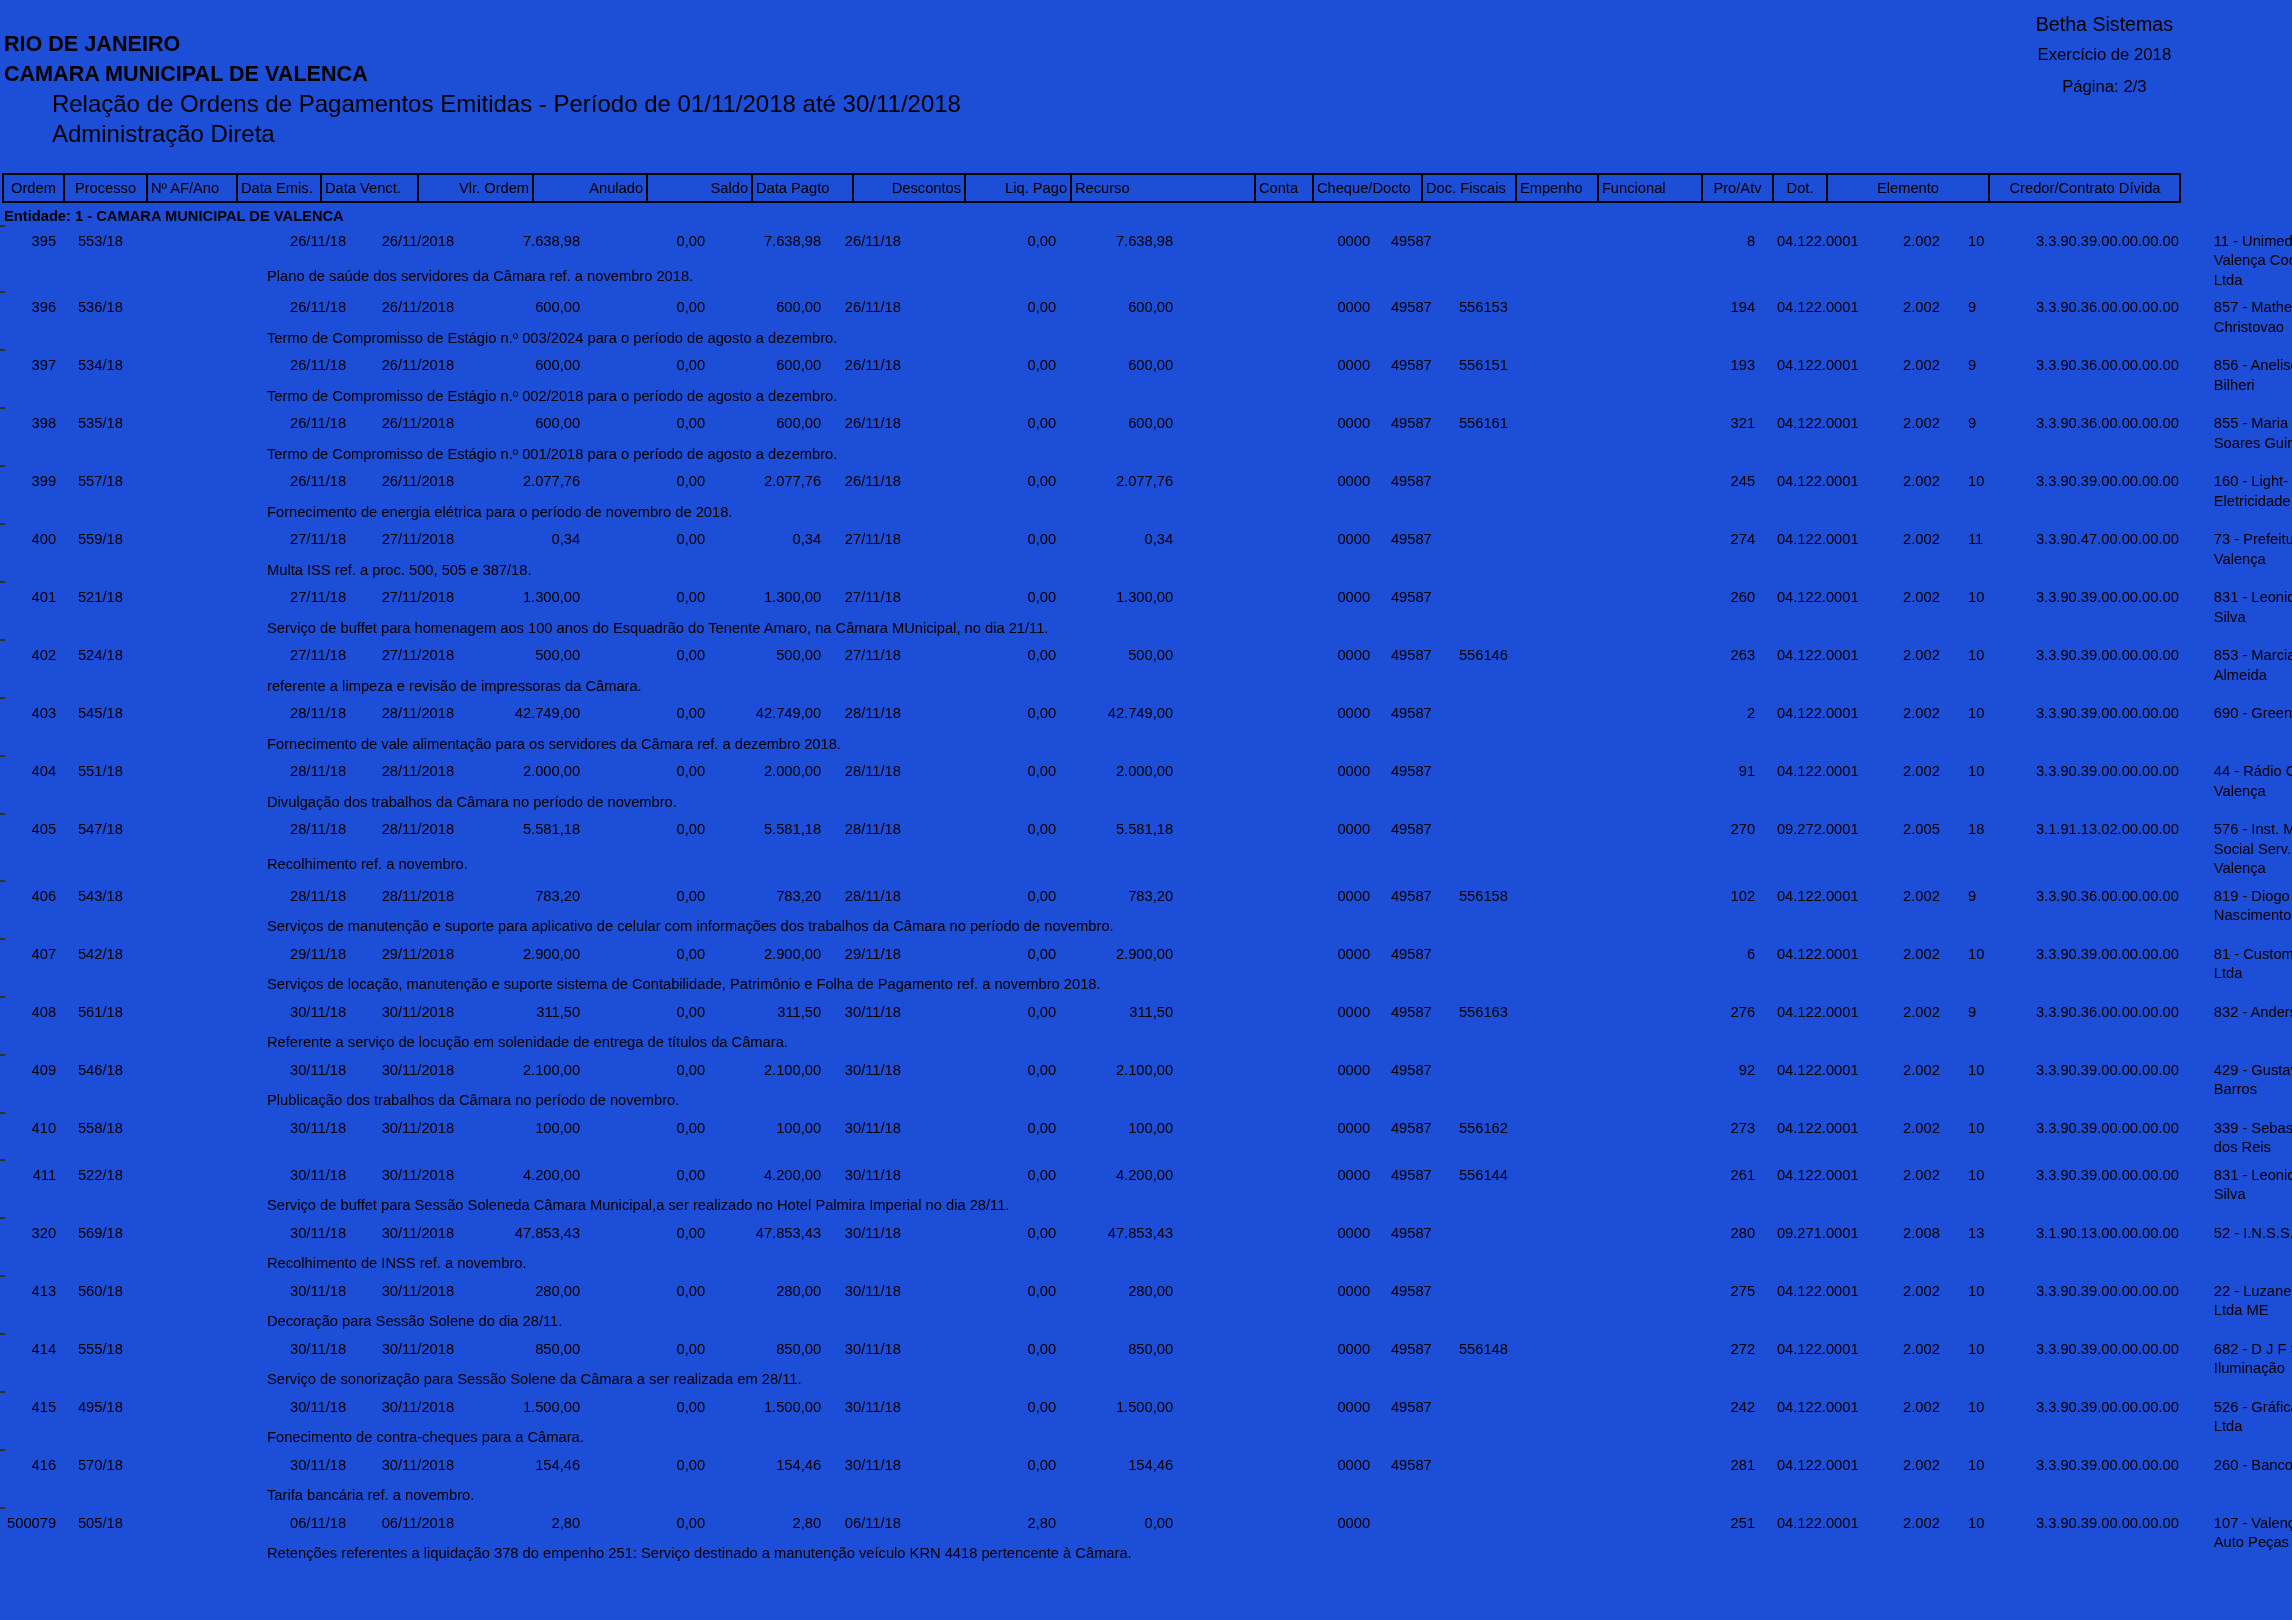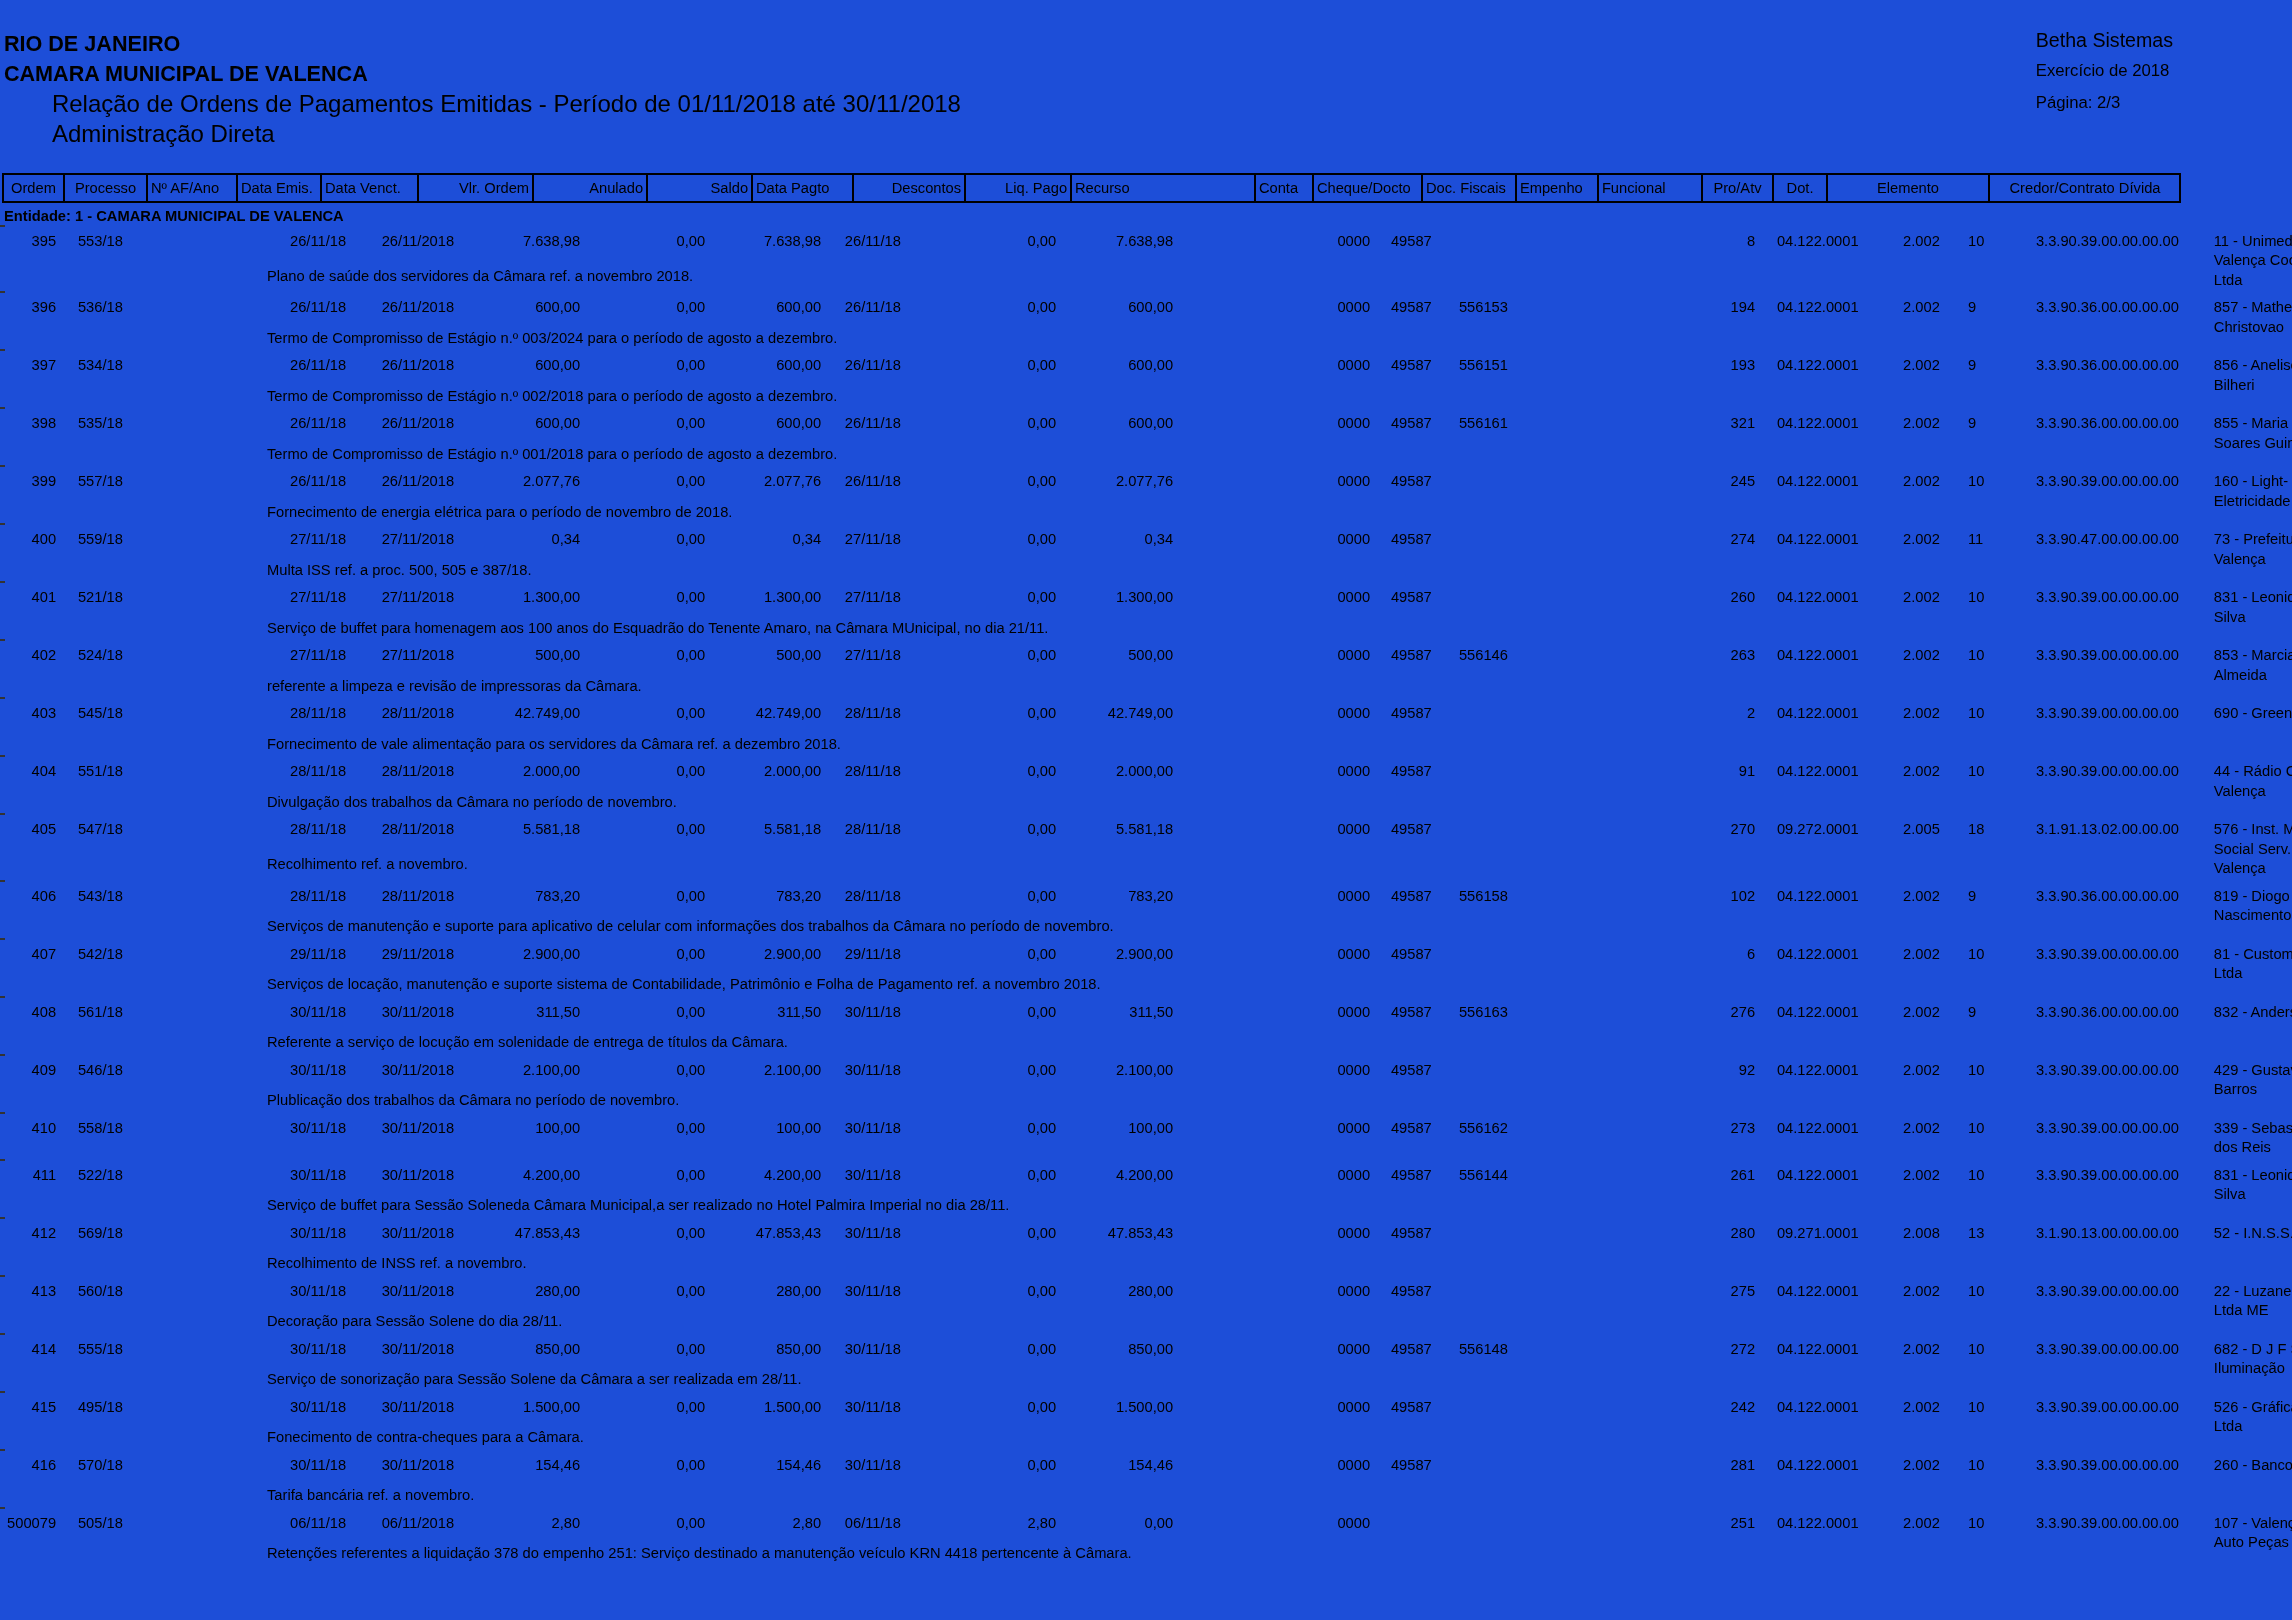--- a/index.html
+++ b/index.html
@@ -10,21 +10,21 @@
     width: 2293px;
     height: 1620px;
     background: #1d4ed8;
     overflow: hidden;
   }
   
   .report-header { position: relative; height: 173px; }
   .rh-left { position: absolute; left: 3.9px; top: 29px; }
   .rh-left .line1, .rh-left .line2 { font-size: 21.6px; font-weight: bold; line-height: 30px; letter-spacing: 0; }
   .rh-left .line3, .rh-left .line4 { font-size: 24px; line-height: 30px; margin-left: 48px; }
-  .rh-right { position: absolute; right: 120px; top: 31px; text-align: left; }
+  .rh-right { position: absolute; right: 120px; top: 15px; text-align: center; }
   .rh-right .vendor { font-size: 19.6px; line-height: 19.6px; margin-bottom: 12.7px; }
   .rh-right .exercise, .rh-right .pageno { font-size: 16.7px; line-height: 16.7px; margin-bottom: 14.7px; }
 
   
   :root {
     --cols: 59px 83px 90px 84px 97px 115px 114px 105px 101px 112px 106px 184px 58px 109px 94px 82px 104px 71px 54px 162px 192px;
   }
   .table-area { margin-left: 2px; width: 2179px; }
   .thead {
     display: grid;
@@ -574,21 +574,21 @@
     <div class="cell-l">04.122.0001</div>
     <div class="cell-c">2.002</div>
     <div class="c-dot">10</div>
     <div class="c-elemento">3.3.90.39.00.00.00.00</div>
     <div class="c-credor">831 - Leonides de Carvalho Silva</div>
     <div class="c-desc">Serviço de buffet para Sessão Soleneda Câmara Municipal,a ser realizado no Hotel Palmira Imperial no dia 28/11.</div>
   </div>
 
   <div class="record">
     <span class="tick"></span>
-    <div class="cell-r">412</div>
+    <div class="cell-r">320</div>
     <div class="cell-l">569/18</div>
     <div class="cell-l"></div>
     <div class="cell-r">30/11/18</div>
     <div class="cell-r">30/11/2018</div>
     <div class="cell-r">47.853,43</div>
     <div class="cell-r">0,00</div>
     <div class="cell-r">47.853,43</div>
     <div class="c-pagto">30/11/18</div>
     <div class="cell-r">0,00</div>
     <div class="cell-r">47.853,43</div>

